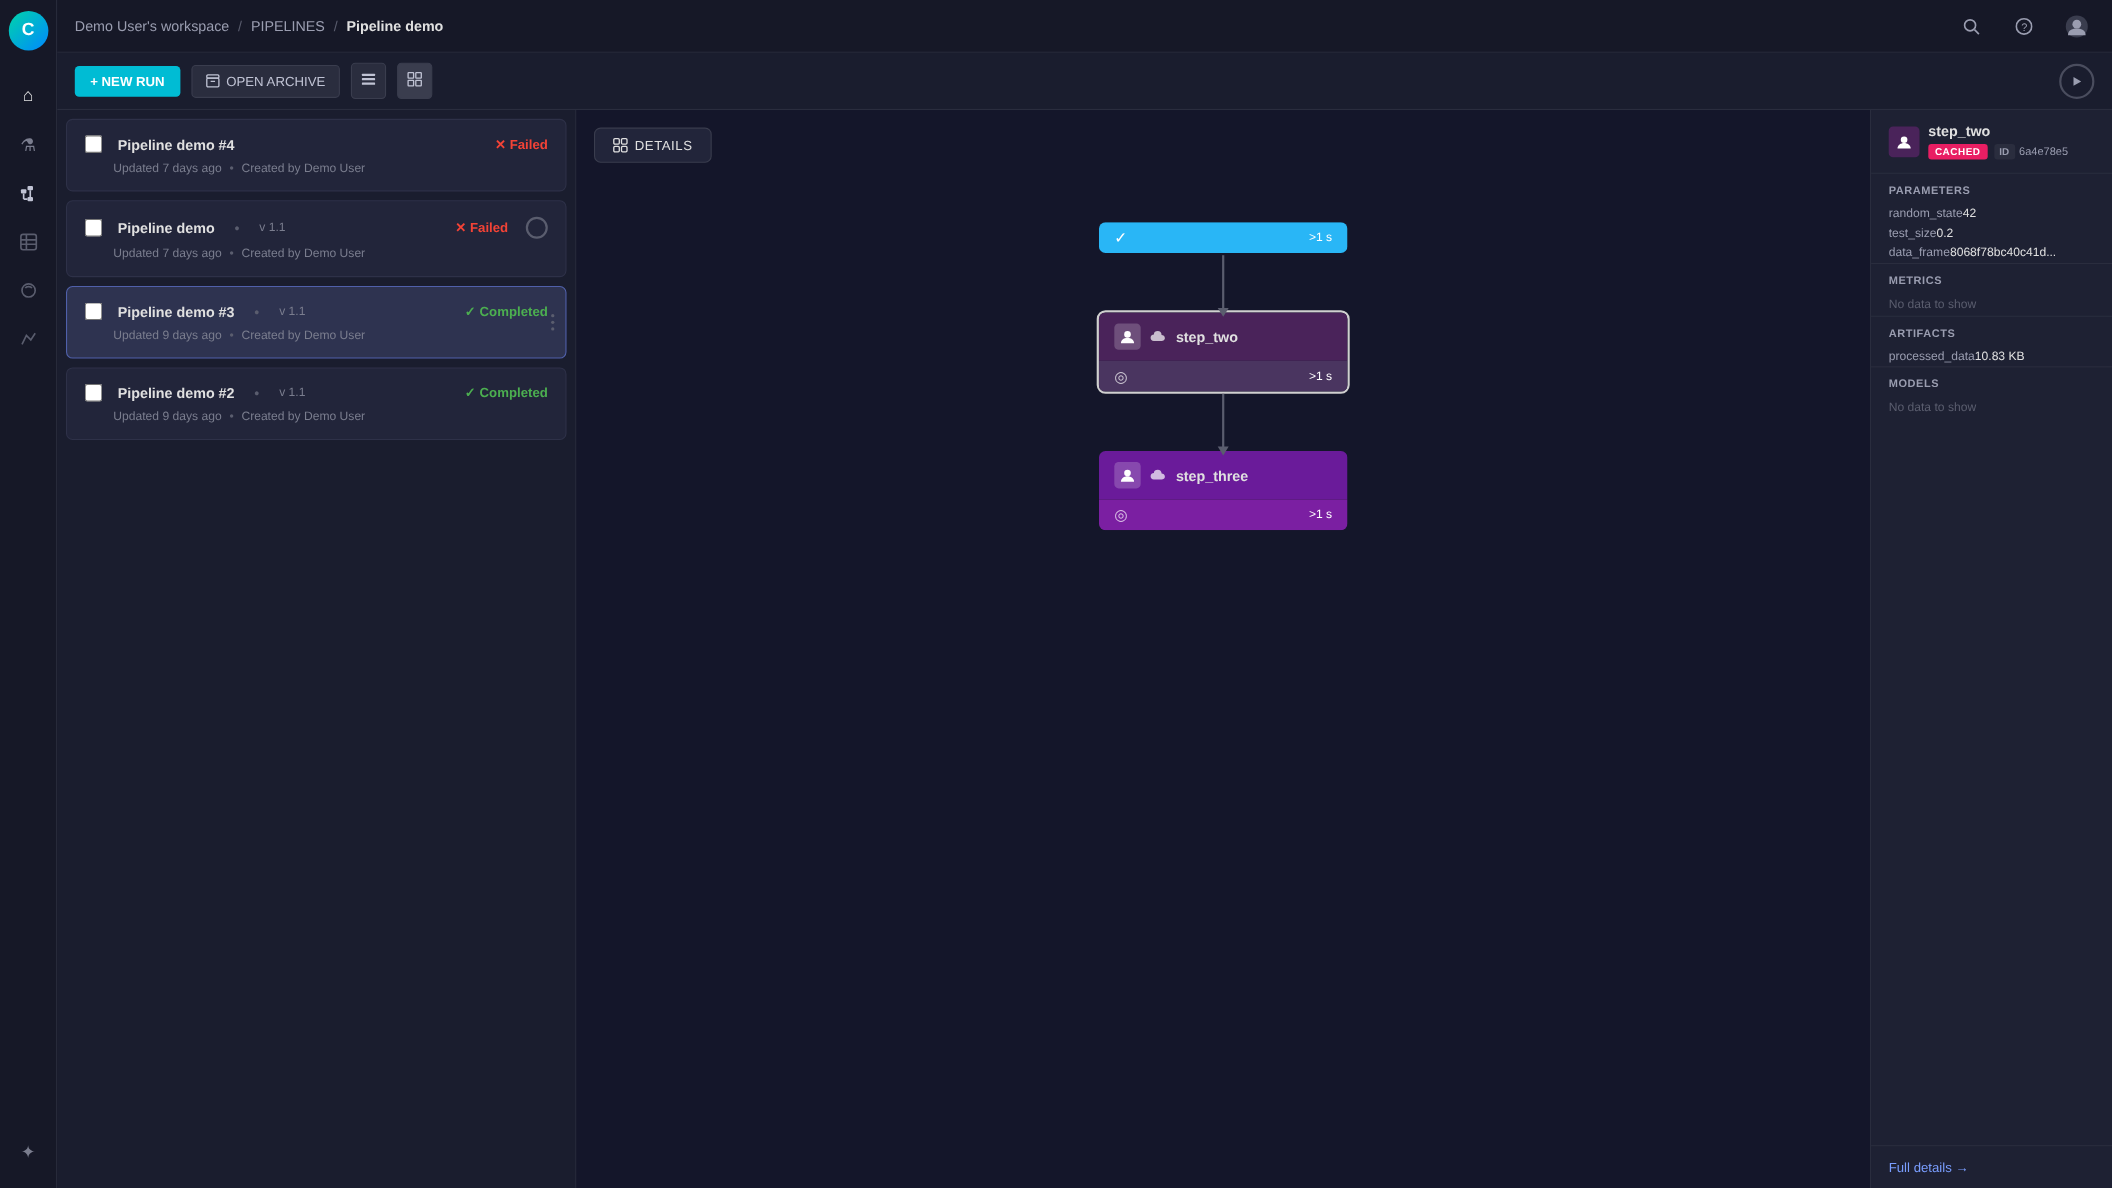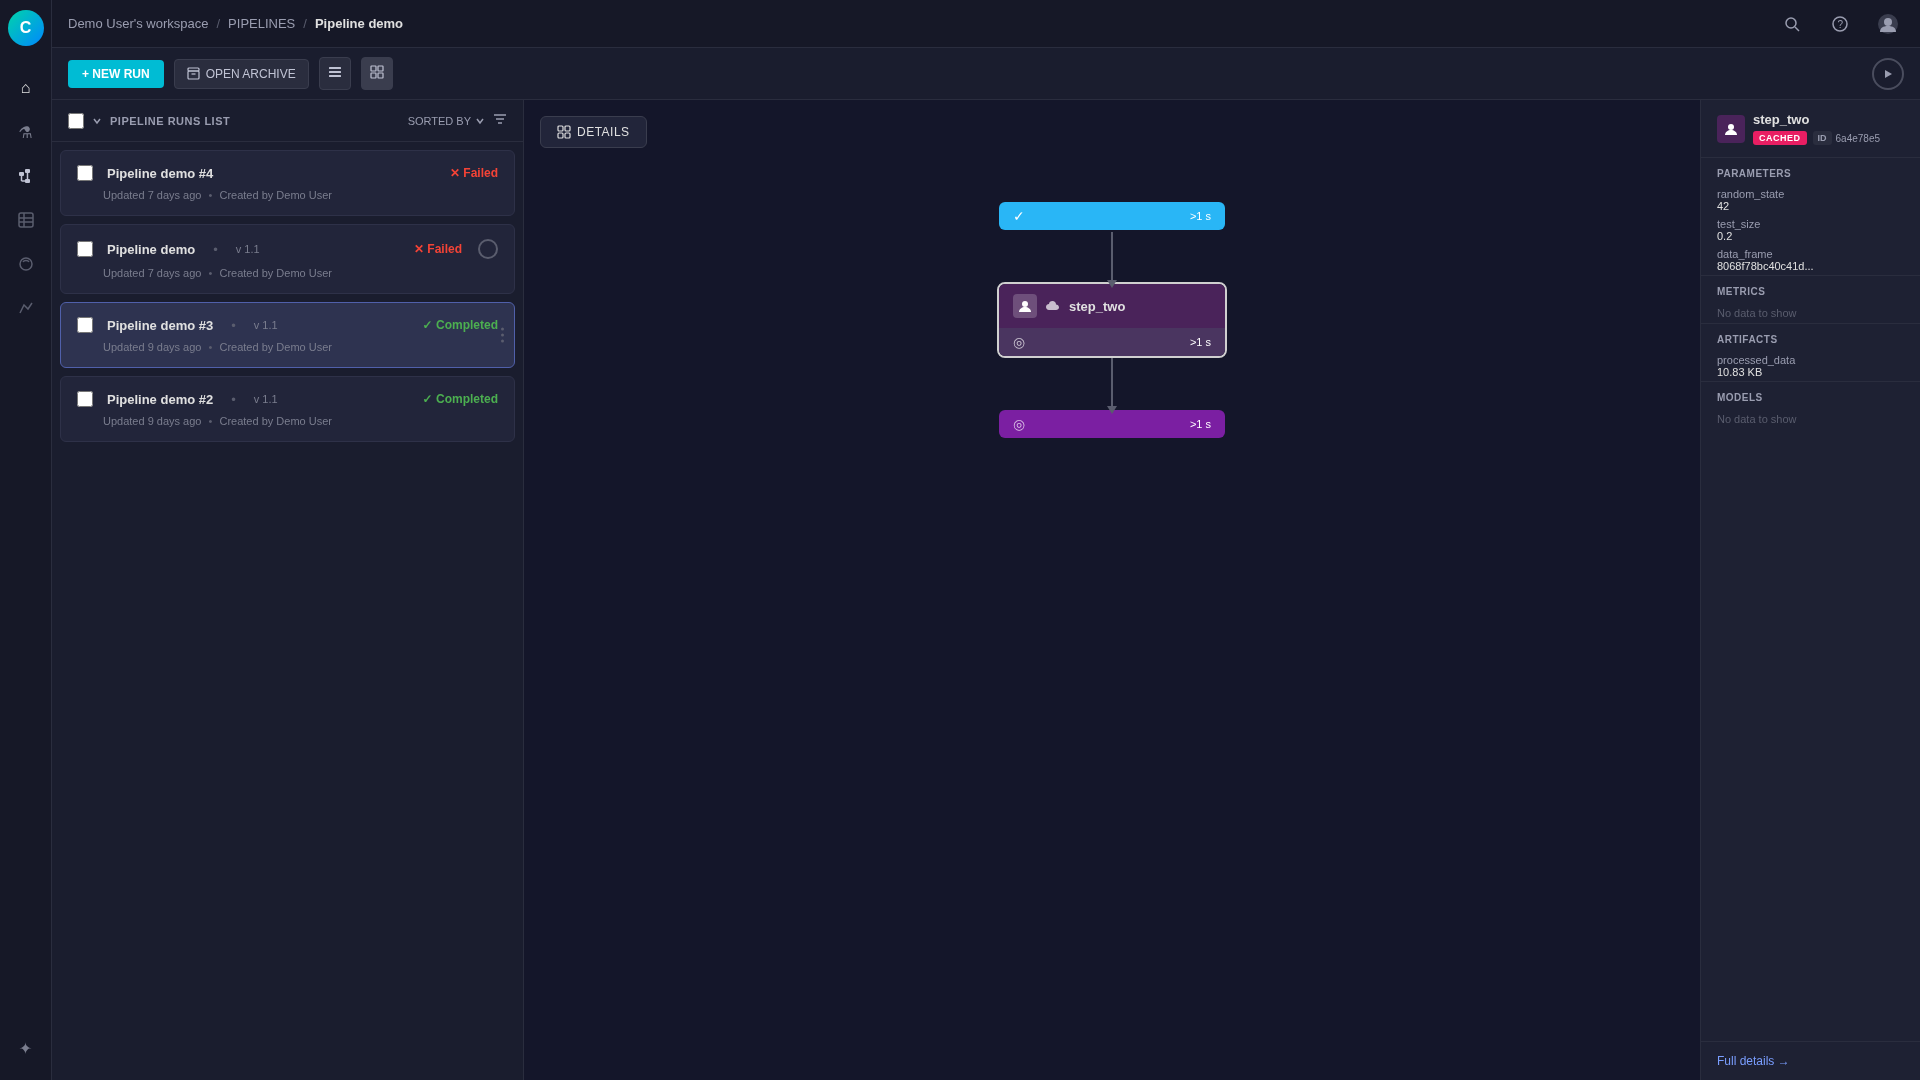--- a/index.html
+++ b/index.html
@@ -348,21 +348,20 @@
       font-size: 10px;
       font-weight: 700;
       color: #9a9db0;
       letter-spacing: 0.5px;
       padding: 10px 16px 6px;
     }
     .param-row {
       display: flex;
       padding: 3px 16px;
       justify-content: flex-start;
-      flex-direction: column;
     }
     .param-key { color: #9a9db0; font-size: 11px; }
     .param-value { color: #e0e0e0; font-size: 11px; }
     .param-value-truncated { color: #e0e0e0; font-size: 11px; max-width: 110px; overflow: hidden; text-overflow: ellipsis; white-space: nowrap; }
     .no-data { color: #5a5d6e; font-size: 11px; padding: 4px 16px; }
     .full-details {
       padding: 12px 16px;
       border-top: 1px solid #2a2d3e;
       margin-top: auto;
       font-size: 12px;
@@ -505,38 +504,20 @@
         <svg width="12" height="12" viewBox="0 0 12 12" fill="none">
           <polygon points="3,2 10,6 3,10" fill="#9a9db0"></polygon>
         </svg>
       </div>
     </div>
   </div>
 
   <div class="body-layout">
 
     <div class="pipeline-list">
-      <div class="list-header">
-        <input type="checkbox" class="run-checkbox" style="">
-        <svg width="10" height="10" viewBox="0 0 10 10" fill="none" style="color:#9a9db0; cursor:pointer;">
-          <path d="M2 3 L5 7 L8 3" stroke="#9a9db0" stroke-width="1.5" fill="none"></path>
-        </svg>
-        <span class="list-header-title">PIPELINE RUNS LIST</span>
-        <div class="sorted-by">
-          <span>SORTED BY</span>
-          <svg width="10" height="10" viewBox="0 0 10 10" fill="none">
-            <path d="M2 3 L5 7 L8 3" stroke="#9a9db0" stroke-width="1.5" fill="none"></path>
-          </svg>
-        </div>
-        <div class="filter-icon">
-          <svg width="14" height="14" viewBox="0 0 14 14" fill="none">
-            <path d="M1 3h12M3 7h8M5 11h4" stroke="#9a9db0" stroke-width="1.5"></path>
-          </svg>
-        </div>
-      </div>
       <div class="list-body">
 
         <div class="run-card">
           <div class="run-card-header">
             <div class="run-card-title-group">
               <input type="checkbox" class="run-checkbox" style="">
               <span class="run-title">Pipeline demo #4</span>
             </div>
             <span class="run-status status-failed">✕ Failed</span>
           </div>
@@ -645,20 +626,32 @@
           </div>
           <div class="step-bar step-two-bar">
             <span style="font-size:14px; opacity:0.7;">◎</span>
             <span class="step-time">&gt;1 s</span>
           </div>
         </div>
 
         <div class="connector"></div>
 
         <div class="step-node">
+          <div class="step-node-header step-three-header">
+            <div class="step-node-icon">
+              <svg width="14" height="14" viewBox="0 0 14 14" fill="none">
+                <circle cx="7" cy="5" r="3" fill="white"></circle>
+                <path d="M1 13 C1 10 4 8 7 8 C10 8 13 10 13 13" fill="white"></path>
+              </svg>
+            </div>
+            <svg width="16" height="16" viewBox="0 0 16 16" fill="none" style="opacity:0.7">
+              <path d="M4 12 C2 12 1 10.5 1 9 C1 7 2.5 6 4 6 C4 4 5.5 3 7.5 3 C9.5 3 11 4.5 11 6.5 C12.5 6.5 14 7.5 14 9.5 C14 11 12.5 12 11 12 Z" fill="white"></path>
+            </svg>
+            <span>step_three</span>
+          </div>
           <div class="step-bar step-three-bar">
             <span style="font-size:14px; opacity:0.7;">◎</span>
             <span class="step-time">&gt;1 s</span>
           </div>
         </div>
       </div>
     </div>
 
     <div class="step-info-panel">
 

